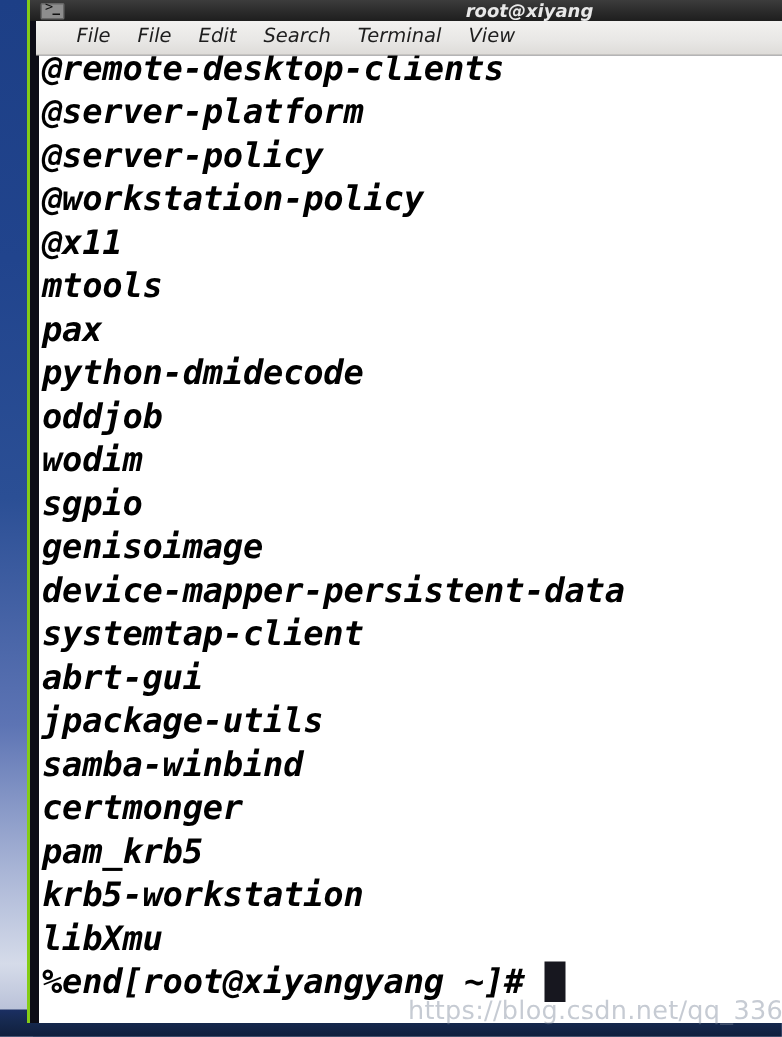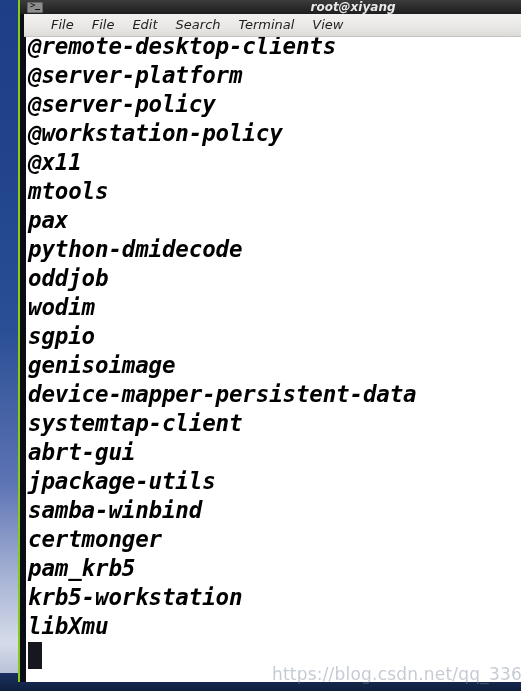--- a/index.html
+++ b/index.html
@@ -211,19 +211,19 @@
       <div class="term-line">genisoimage</div>
       <div class="term-line">device-mapper-persistent-data</div>
       <div class="term-line">systemtap-client</div>
       <div class="term-line">abrt-gui</div>
       <div class="term-line">jpackage-utils</div>
       <div class="term-line">samba-winbind</div>
       <div class="term-line">certmonger</div>
       <div class="term-line">pam_krb5</div>
       <div class="term-line">krb5-workstation</div>
       <div class="term-line">libXmu</div>
-      <div class="term-line last"><span id="cursor"></span></div>
+      <div class="term-line last"><span>%end[root@xiyangyang ~]# </span><span id="cursor"></span></div>
     </div>
   </div>
 
 </div>
 
 <div id="watermark">https://blog.csdn.net/qq_33608000</div>
 
 </body></html>

